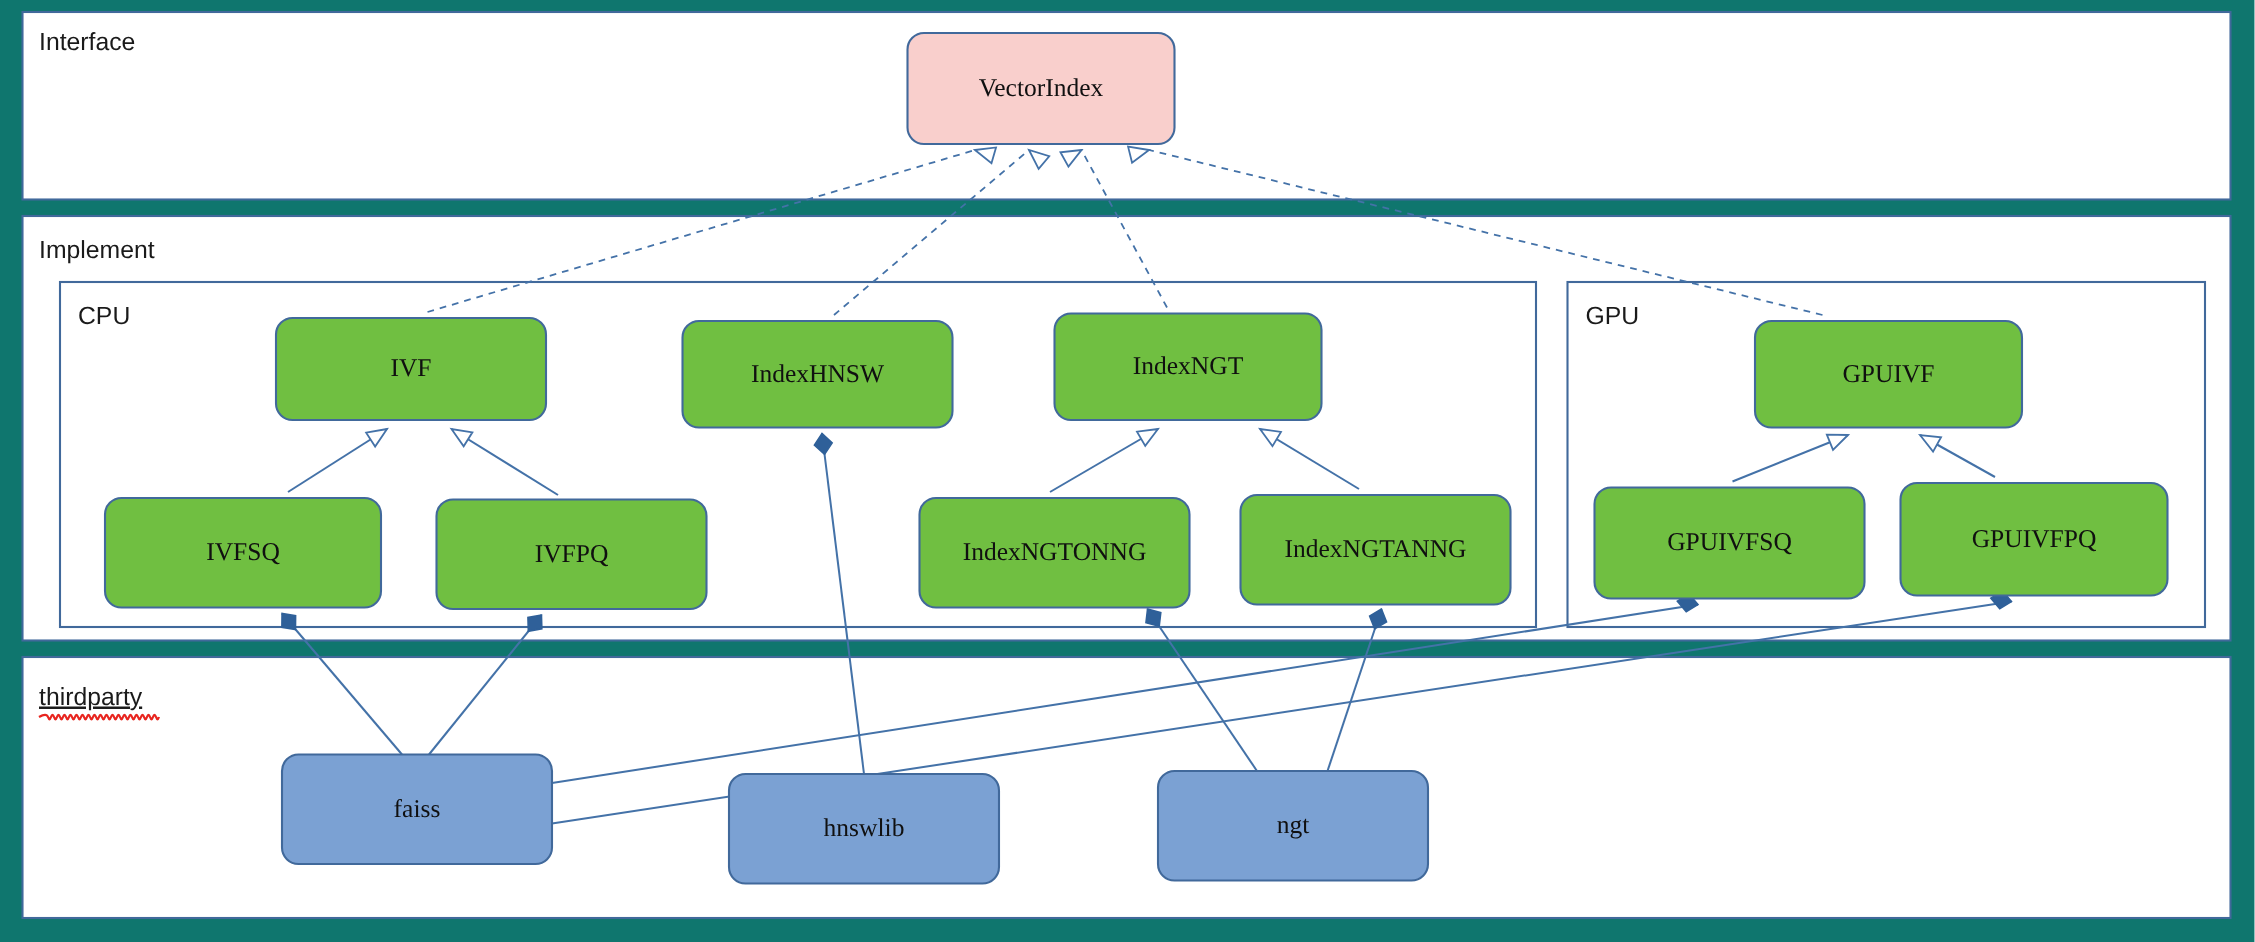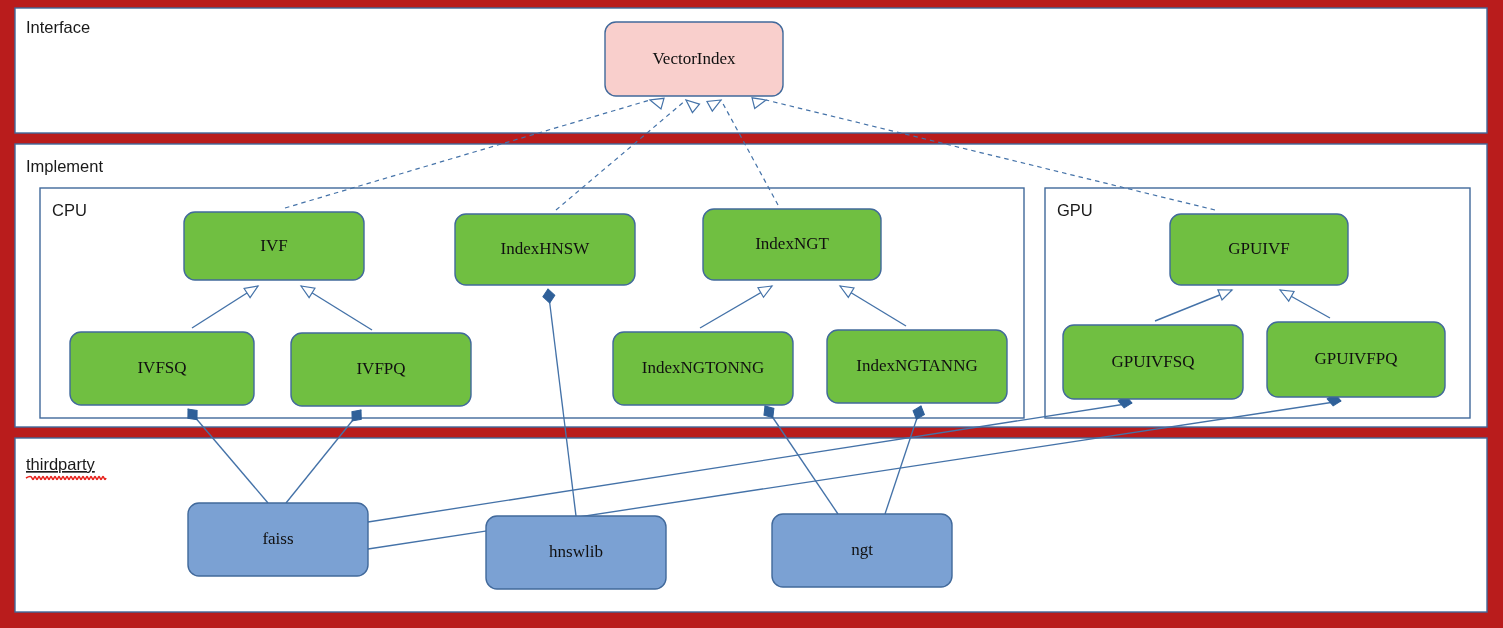--- a/index.html
+++ b/index.html
@@ -1,17 +1,17 @@
 <!DOCTYPE html>
 <html><head>
 <meta charset="utf-8">
 <style>
   html,body{margin:0;padding:0;background:#ffffff;}
   body{font-family:"Liberation Sans",sans-serif;}
-  #stage{position:relative;width:1503px;height:628px;background:#b91c1c;overflow:hidden;}
+  #stage{position:relative;width:1503px;height:628px;background:#0f766e;overflow:hidden;}
   svg#diagram{position:absolute;left:0;top:0;width:1503px;height:628px;}
   .container-rect{fill:#ffffff;stroke:#41699b;stroke-width:1.4;}
   .container-label{font-family:"Liberation Sans",sans-serif;font-size:16.5px;fill:#1a1a1a;}
   .container-label.spelled{text-decoration:underline;}
   .node-rect{stroke:#41699b;stroke-width:1.4;}
   .node-label{font-family:"Liberation Serif",serif;font-size:17px;fill:#101010;text-anchor:middle;dominant-baseline:middle;}
   .edge{stroke:#4472a8;stroke-width:1.35;fill:none;}
   .edge-dashed{stroke:#4472a8;stroke-width:1.2;fill:none;stroke-dasharray:4.5 4;}
   .tri-open{fill:#ffffff;stroke:#4472a8;stroke-width:1.2;}
   .diamond-filled{fill:#2f6099;stroke:#2f6099;stroke-width:1;}

